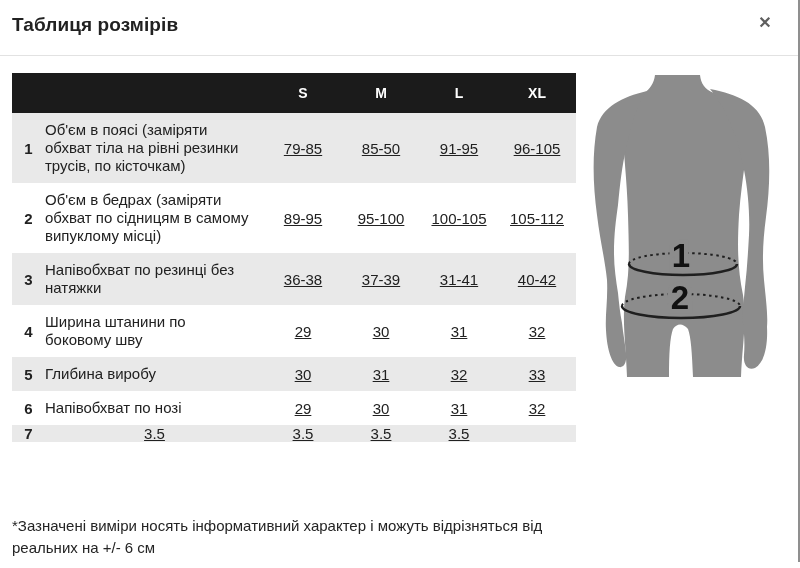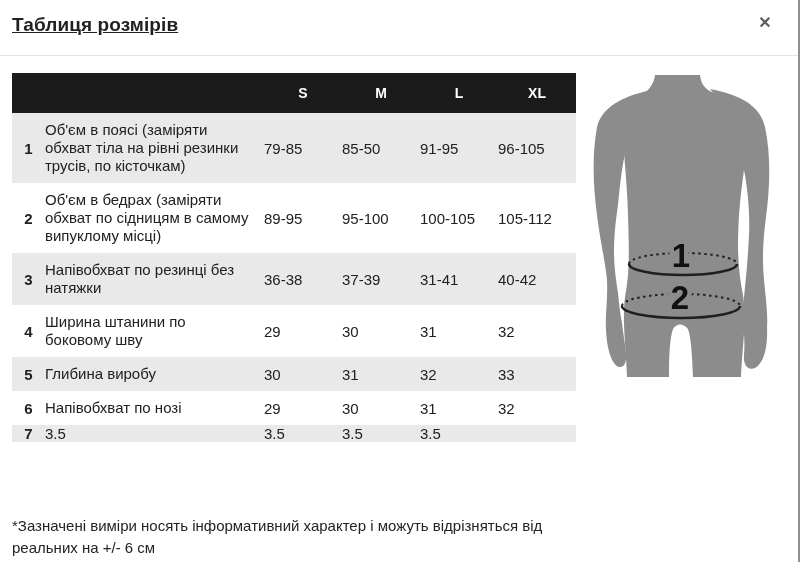--- a/index.html
+++ b/index.html
@@ -12,21 +12,21 @@
     position:absolute;top:0;right:0;width:2px;height:562px;
     background:#8f8f8f;
   }
   
   .modal-header{
     position:relative;height:56px;box-sizing:border-box;
     border-bottom:1px solid #e2e2e2;
     padding:14px 40px 0 12px;
   }
   .modal-title{
-    font-size:19px;font-weight:700;color:#212121;letter-spacing:.1px;text-decoration:underline;
+    font-size:19px;font-weight:700;color:#212121;letter-spacing:.1px;
   }
   .close-btn{
     position:absolute;top:12px;right:24px;width:22px;height:22px;
     display:flex;align-items:center;justify-content:center;
     font-size:16px;font-weight:700;color:#5f5f5f;cursor:pointer;
     background:none;border:none;padding:0;line-height:1;
   }
   
   .size-table{
     position:absolute;left:12px;top:73px;width:564px;
@@ -41,21 +41,21 @@
     font-size:14px;font-weight:700;
   }
   .thead .hcell{text-align:center;}
   .trow{font-size:15px;}
   .trow:nth-child(odd){background:#e9e9e9;}
   .cell{box-sizing:border-box;}
   .cell.num{text-align:center;font-weight:700;font-size:15px;}
   .cell.label{
     line-height:18px;padding:8px 12px 8px 0;
   }
-  .cell.val{text-align:left;}
+  .cell.val{text-align:center;text-decoration:underline;}
   
   .footnote{
     position:absolute;left:12px;top:515px;width:578px;
     font-size:15px;line-height:22px;color:#242424;
   }
   
   .figure-wrap{
     position:absolute;left:592px;top:75px;width:200px;height:302px;
   }
   .figure-wrap svg{display:block;width:200px;height:302px;}

